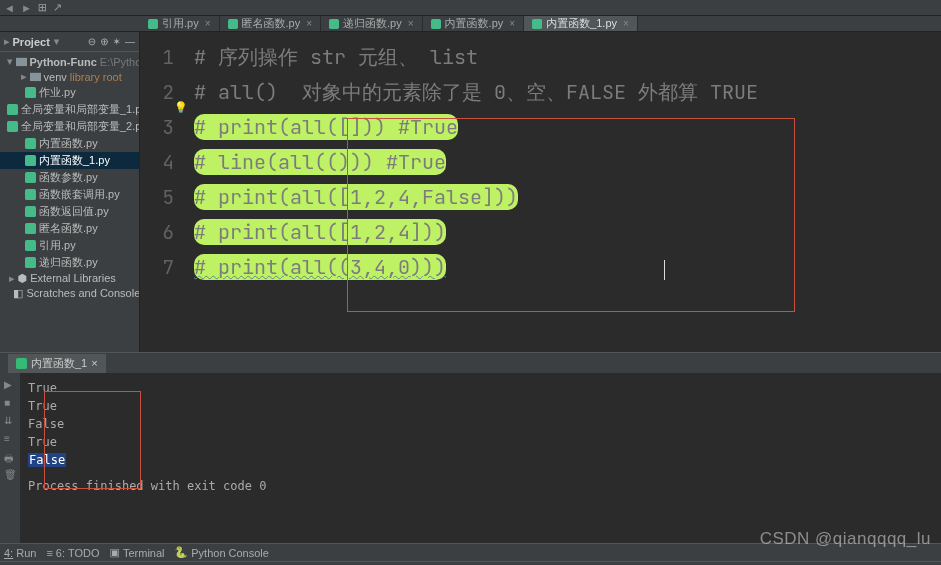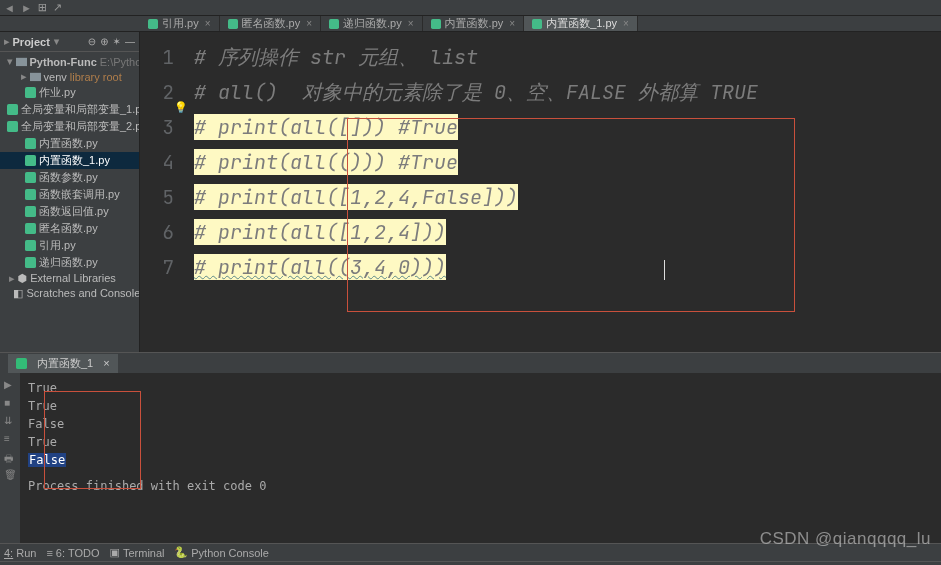--- a/index.html
+++ b/index.html
@@ -19,30 +19,30 @@
 .tree { font-size: 11px; padding: 2px 0; overflow: hidden; }
 .tree-item { display: flex; align-items: center; padding: 1px 4px; gap: 3px; white-space: nowrap; cursor: pointer; }
 .tree-item.selected { background: #0d293e; color: #fff; }
 .tree-item .indent { display: inline-block; }
 .py-icon { width: 11px; height: 11px; flex-shrink: 0; }
 .dir-icon { width: 11px; height: 11px; flex-shrink: 0; }
 .lib-label { color: #b07e4b; }
 .editor { flex: 1; background: #2b2b2b; position: relative; display: flex; font-family: "Consolas","JetBrains Mono", monospace; }
 .gutter { width: 50px; text-align: right; padding: 8px 16px 8px 4px; color: #606366; font-size: 19px; line-height: 35px; position: relative; }
 .gutter .bulb { position: absolute; right: 2px; top: 58px; font-size: 11px; }
-.code { flex: 1; padding: 8px 4px; font-size: 20px; line-height: 35px; position: relative; font-style: italic; }
+.code { flex: 1; padding: 8px 4px; font-size: 20px; line-height: 35px; position: relative; }
 .code-line { white-space: pre; color: #606366; }
 .c-comment { color: #7c7c7c; }
-.sel-bg { background: #fef9c3; display: inline; }
+.sel-bg { background: #bef264; display: inline; border-radius: 10px; }
 .red-box { position: absolute; left: 207px; top: 86px; width: 448px; height: 194px; border: 1px solid #c9503c; pointer-events: none; }
 .cursor-bar { position: absolute; left: 524px; top: 228px; width: 1px; height: 20px; background: #ddd; }
 .wavy { text-decoration: underline wavy #5c8a8a; text-decoration-thickness: 1px; }
 .run-panel { border-top: 1px solid #555; background: #2b2b2b; }
 .run-tabs { height: 20px; background: #3c3f41; display: flex; align-items: center; padding: 0 8px; font-size: 11px; }
-.run-tab { background: #515658; padding: 2px 8px; color: #ccc; display: flex; align-items: center; gap: 10px; }
+.run-tab { background: #515658; padding: 2px 8px; color: #ccc; display: flex; align-items: center; gap: 4px; }
 .run-body { display: flex; height: 170px; }
 .run-gutter { width: 20px; background: #3c3f41; display: flex; flex-direction: column; align-items: center; gap: 6px; padding-top: 6px; }
 .run-gutter .btn { width: 12px; height: 12px; color: #888; font-size: 10px; cursor: pointer; }
 .console { flex: 1; font-family: Consolas, monospace; font-size: 12px; padding: 6px 8px; color: #aaa; position: relative; line-height: 18px; }
 .console .hl { background: #214283; color: #fff; padding: 0 1px; }
 .red-box2 { position: absolute; left: 24px; top: 18px; width: 97px; height: 98px; border: 1px solid #c9503c; pointer-events: none; }
 .bottom-tabs { height: 18px; background: #3c3f41; border-top: 1px solid #555; display: flex; align-items: center; padding: 0 4px; gap: 10px; font-size: 11px; color: #aaa; }
 .bottom-tabs .bt { display: flex; align-items: center; gap: 3px; cursor: pointer; }
 .statusbar { height: 18px; background: #3c3f41; border-top: 1px solid #555; display: flex; align-items: center; padding: 0 6px; font-size: 11px; color: #999; }
 .statusbar .right { margin-left: auto; display: flex; gap: 14px; }
@@ -173,21 +173,21 @@
         <div>3</div>
         <div>4</div>
         <div>5</div>
         <div>6</div>
         <div>7</div>
       </div>
     <div class="code">
       <div class="code-line"><span class="c-comment"># 序列操作 str 元组、 list</span></div>
       <div class="code-line"><span class="c-comment"># all()  对象中的元素除了是 0、空、FALSE 外都算 TRUE</span></div>
       <div class="code-line"><span class="sel-bg c-comment"># print(all([])) #True</span></div>
-      <div class="code-line"><span class="sel-bg c-comment"># print(all(())) #True</span></div>
+      <div class="code-line"><span class="sel-bg c-comment"># line(all(())) #True</span></div>
       <div class="code-line"><span class="sel-bg c-comment"># print(all([1,2,4,False]))</span></div>
       <div class="code-line"><span class="sel-bg c-comment"># print(all([1,2,4]))</span></div>
       <div class="code-line"><span class="sel-bg c-comment wavy"># print(all((3,4,0)))</span></div>
     </div>
     <div class="red-box"></div>
     <div class="cursor-bar"></div>
   </div>
 </div>
 
 <div class="run-panel">

